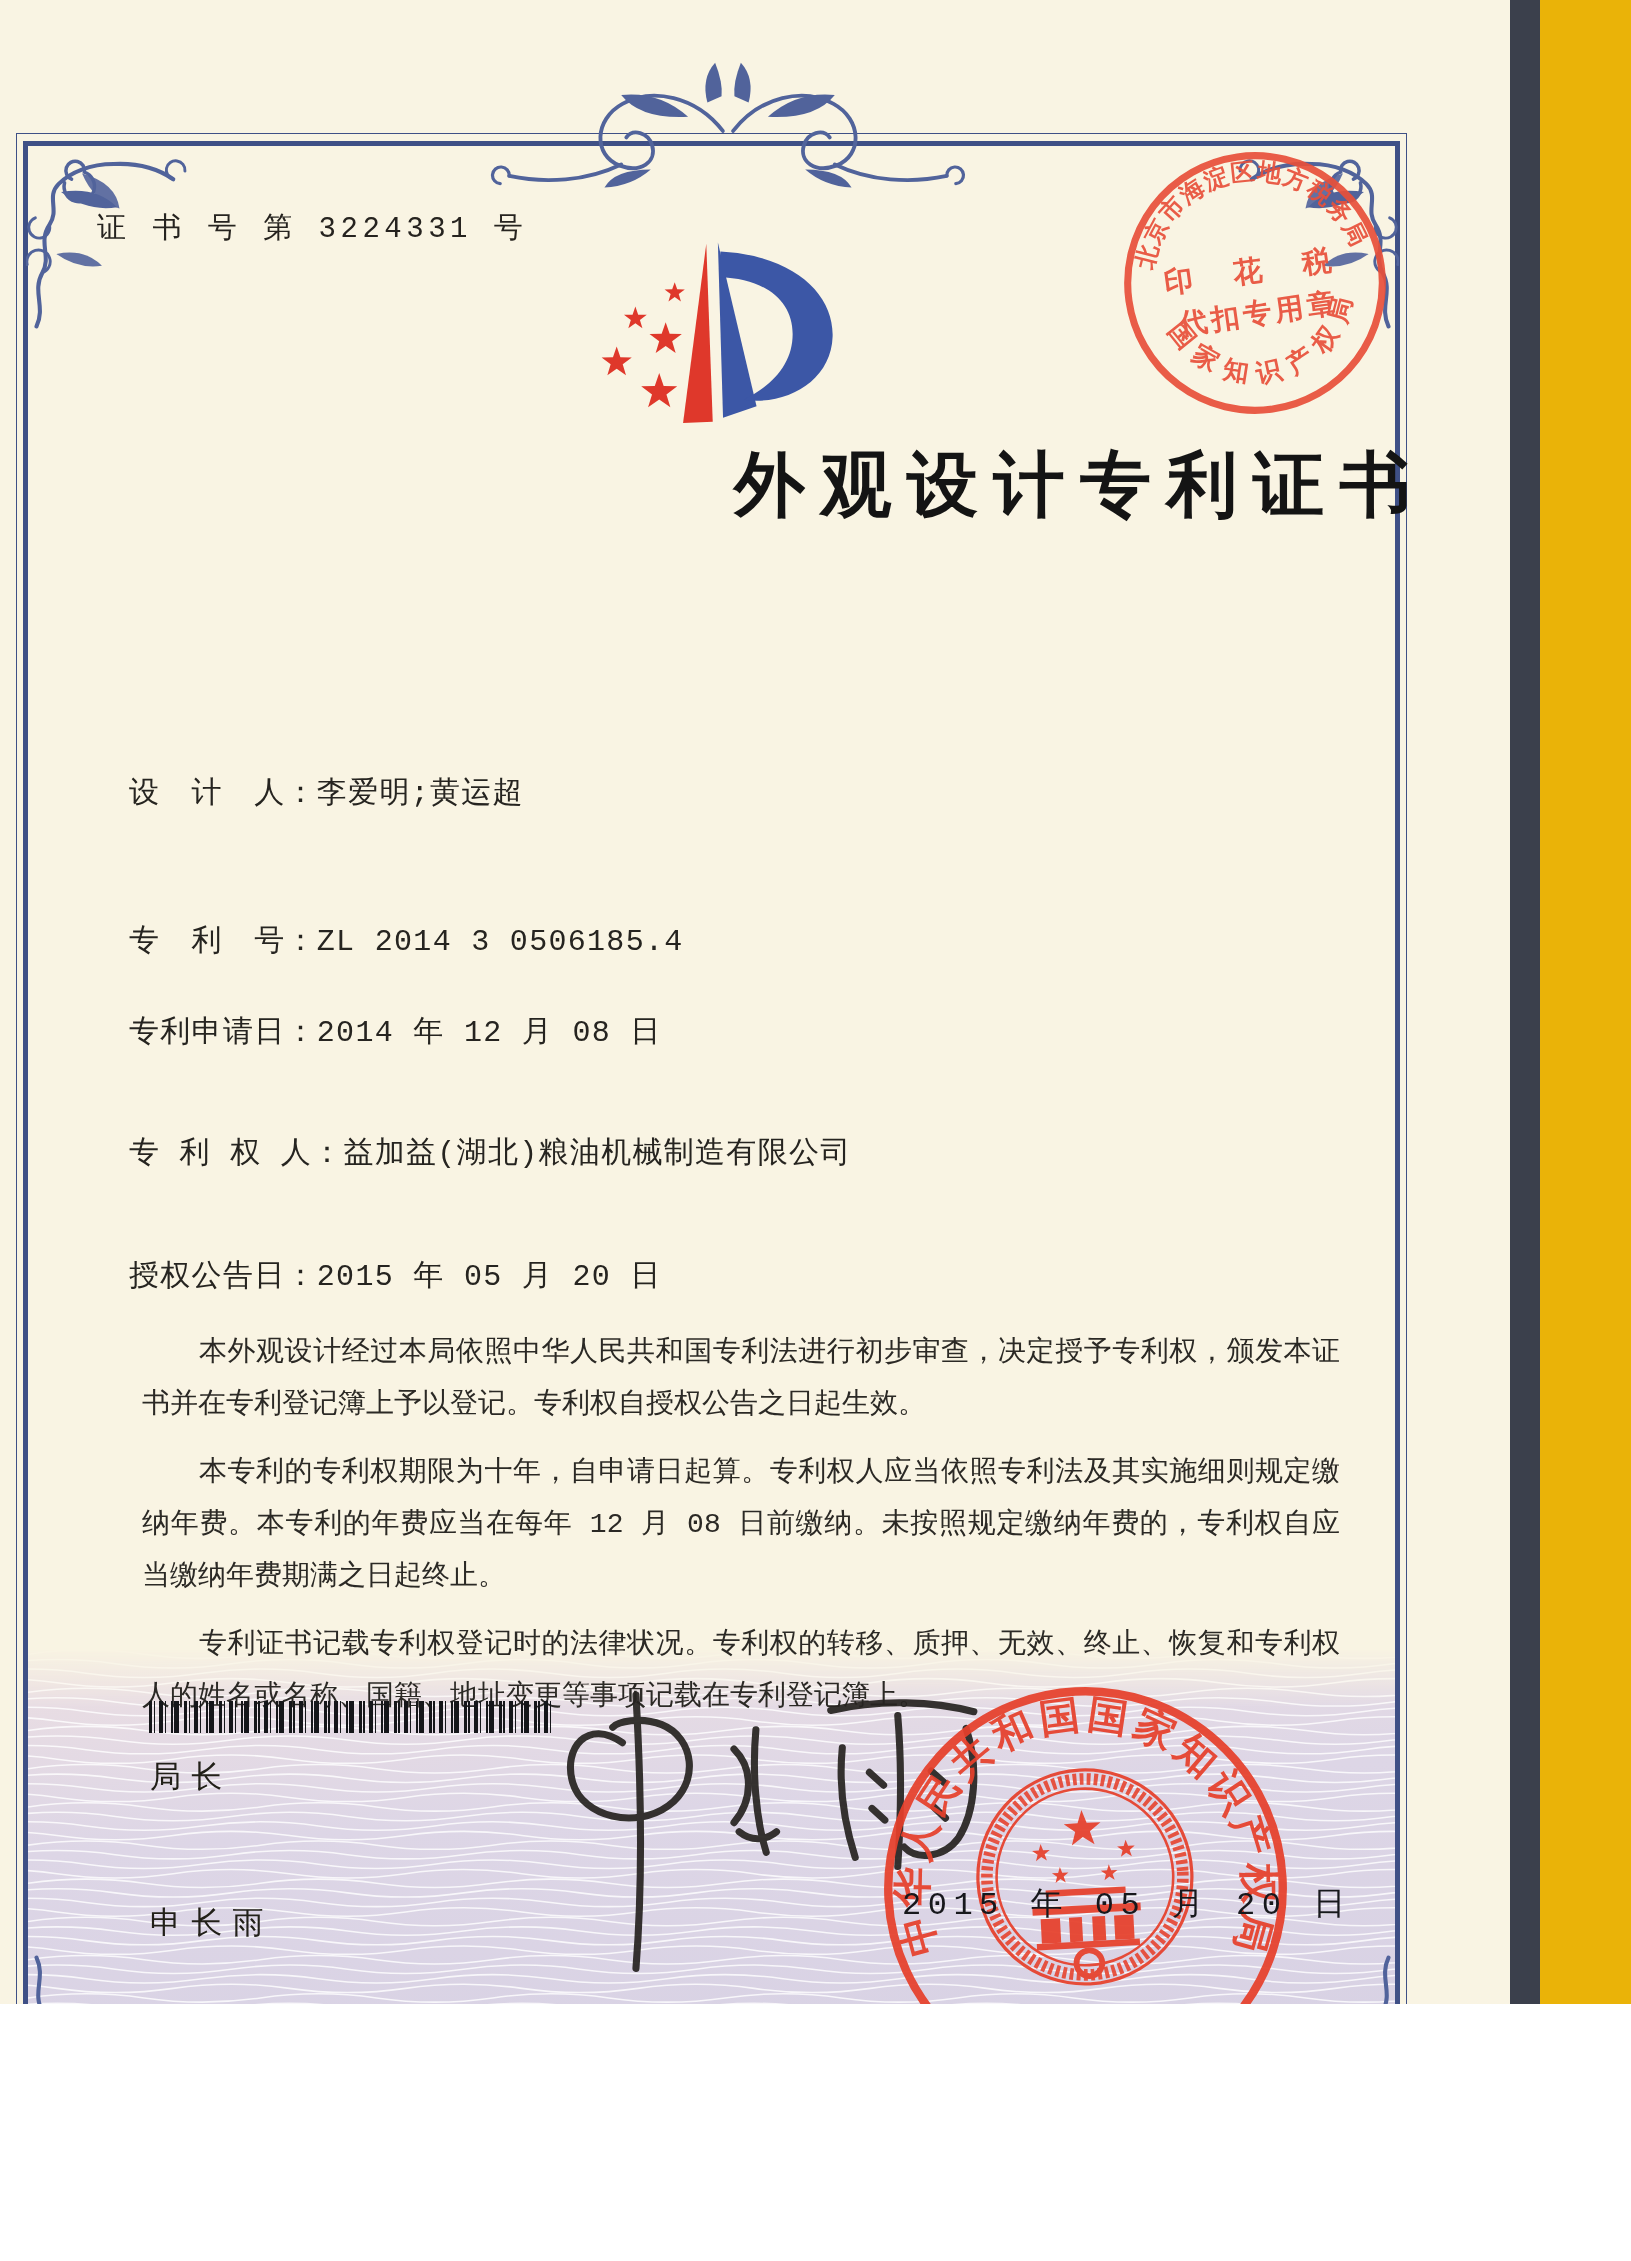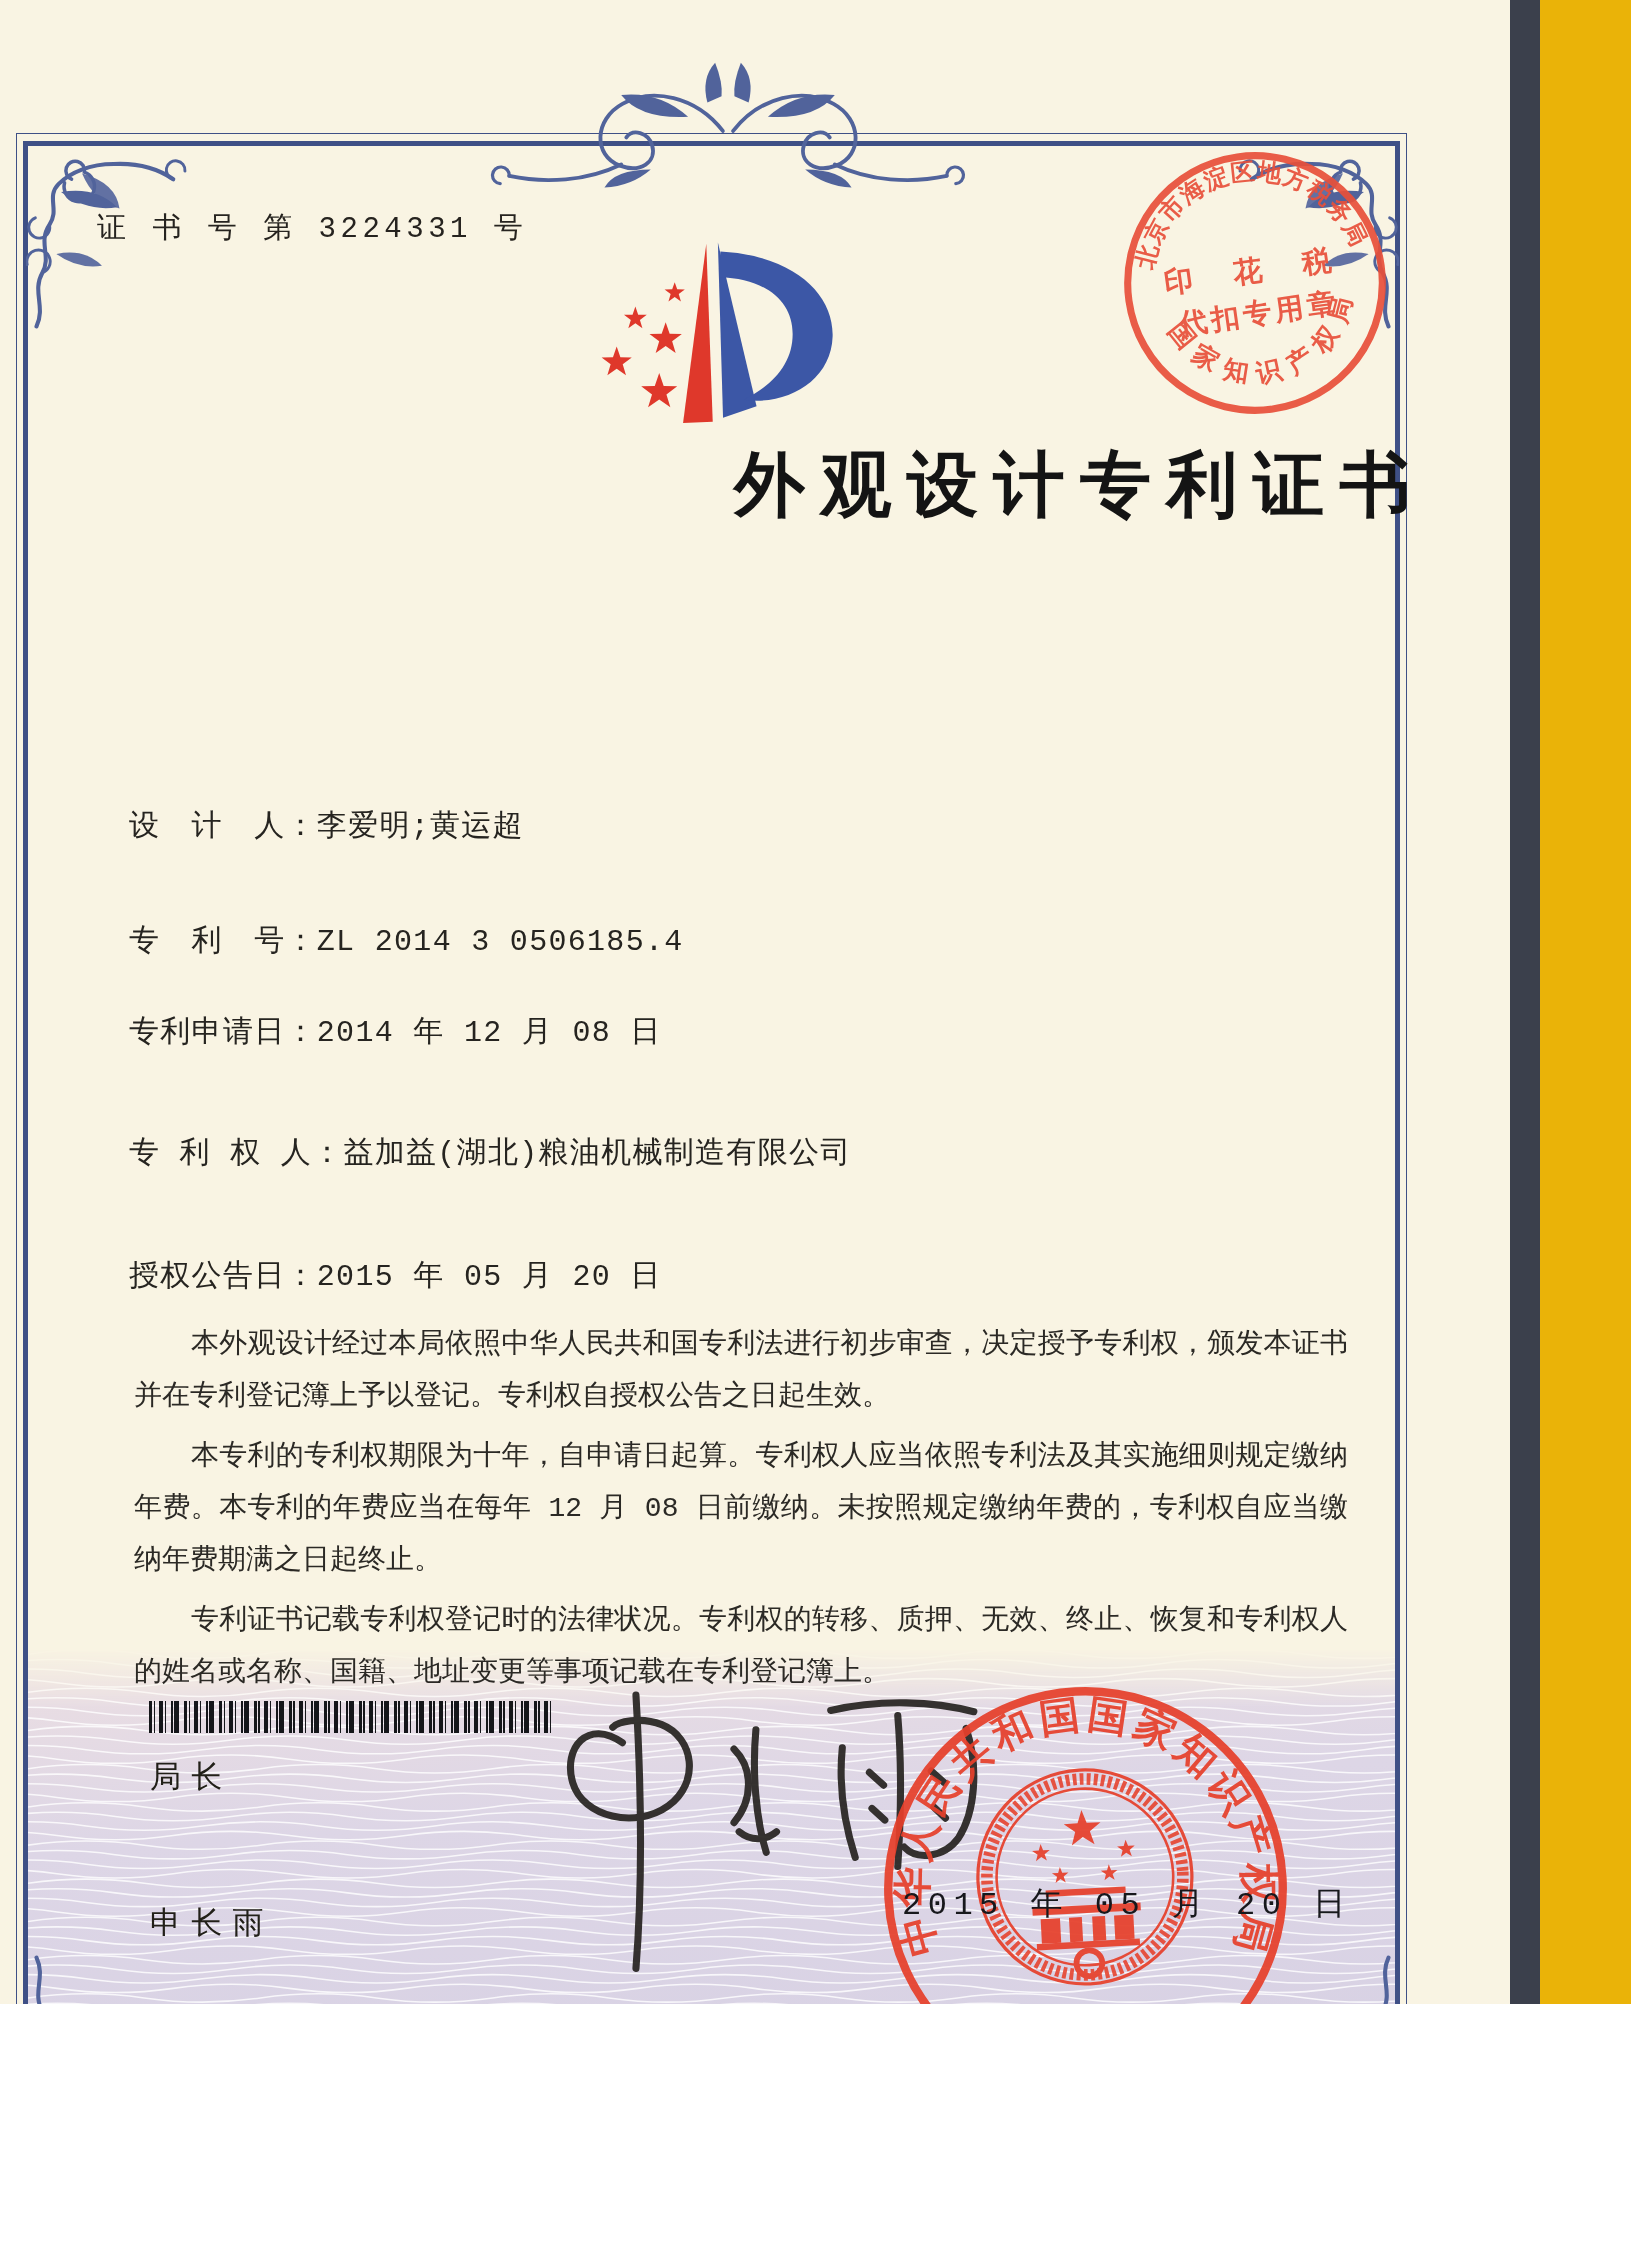--- a/index.html
+++ b/index.html
@@ -14,25 +14,25 @@
   .frame-thick{position:absolute;left:23px;top:141px;width:1377px;height:1999px;
                border:5.2px solid #3f5086;box-sizing:border-box;}
 
   .orn{position:absolute;color:#51639b;}
 
   .cert-no{position:absolute;left:97px;top:208px;font-size:29px;letter-spacing:4.5px;color:#26231f;}
   .title{position:absolute;left:0;top:438px;width:1426px;text-align:right;font-size:71px;
          font-weight:700;letter-spacing:15.5px;color:#141414;}
 
   .field{position:absolute;left:129px;font-size:30px;color:#262420;letter-spacing:1.3px;white-space:nowrap;}
-  .f0{top:645px;} .f1{top:805px;} .f2{top:889px;margin-top:31px;} .f3{top:1011px;} .f4{top:1132px;} .f5{top:1255px;}
+  .f0{top:645px;} .f1{top:772px;} .f2{top:889px;margin-top:31px;} .f3{top:1011px;} .f4{top:1132px;} .f5{top:1255px;}
 
   .body-text{position:absolute;left:126px;top:1311px;width:1230px;font-size:28px;line-height:52px;
              color:#2b2925;text-align:justify;}
-  .body-text p{margin:8px;text-indent:57px;}
+  .body-text p{margin:16px;text-indent:57px;}
 
   .waveband{position:absolute;left:28px;top:1649px;width:1367px;height:491px;
             background:linear-gradient(176deg,#ecdfe2 0%,#ddd6e6 35%,#d6d0e3 100%);
             -webkit-mask-image:linear-gradient(180deg,transparent 0,#000 58px);
             mask-image:linear-gradient(180deg,transparent 0,#000 58px);}
   .waveband svg{position:absolute;left:0;top:0;width:100%;height:100%;}
 
   .barcode{position:absolute;left:149px;top:1701px;width:402px;height:32px;
     background:repeating-linear-gradient(90deg,
       #15161a 0 2.6px,transparent 2.6px 4.5px,

